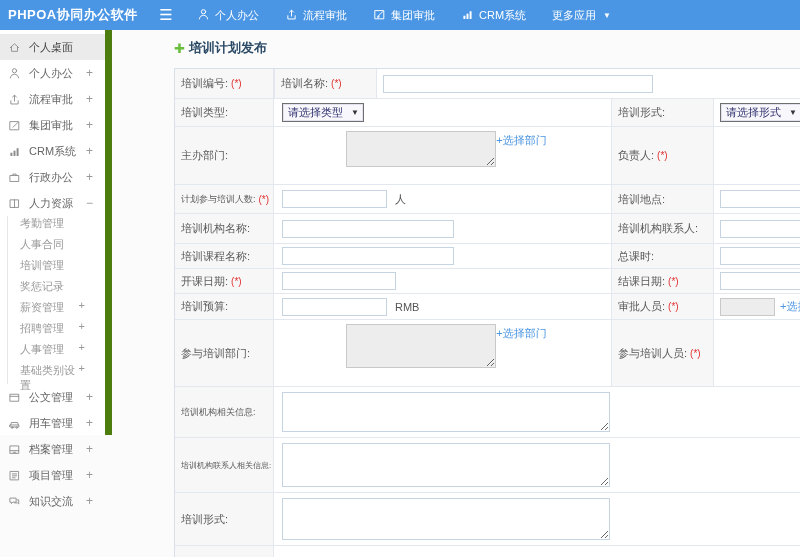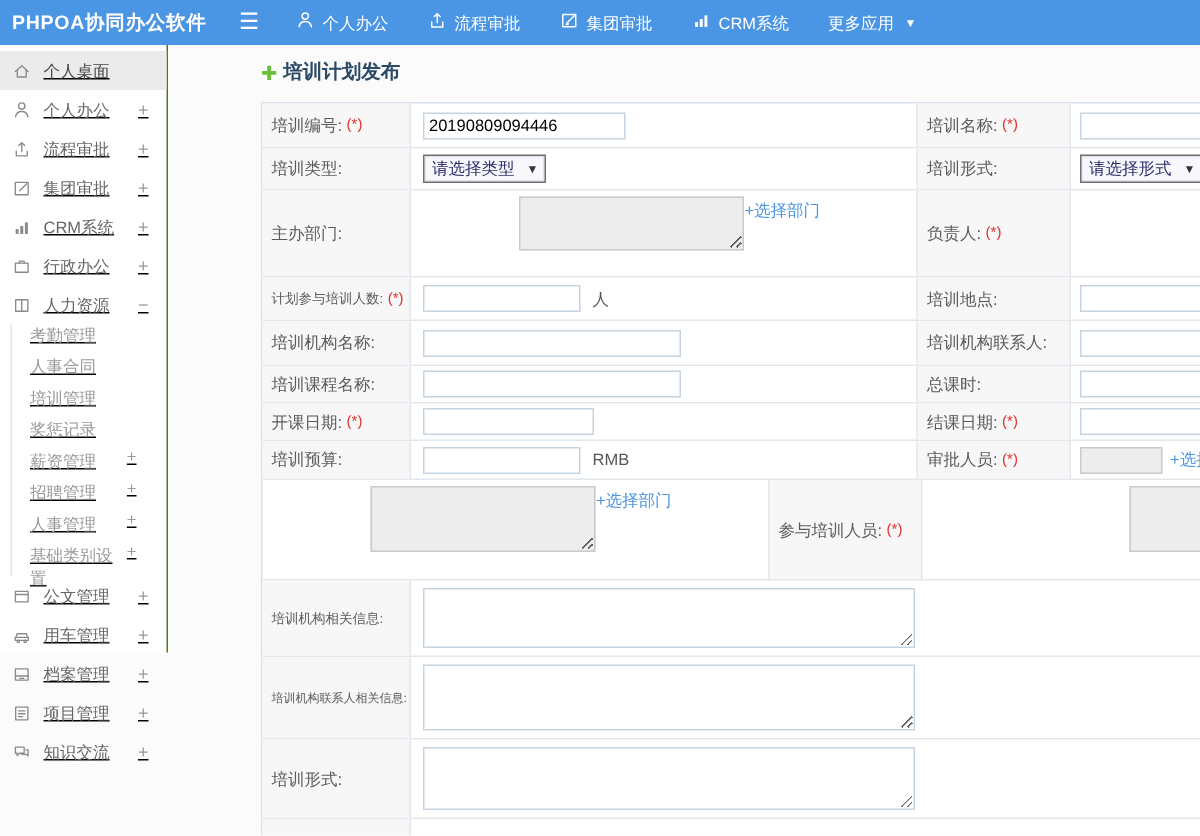--- a/index.html
+++ b/index.html
@@ -14,21 +14,21 @@
   .nav-items{ display:flex; height:100%; }
   .nav-item{ display:flex; align-items:center; gap:5px; padding:0 13px; font-size:11px;
     cursor:pointer; height:100%; }
   .nav-item svg{ width:13px; height:13px; stroke:#fff; fill:none; stroke-width:1.2;
     stroke-linecap:round; stroke-linejoin:round;}
   .nav-item svg .f{ fill:#fff; stroke:none; }
   .caret{ font-size:8px; margin-left:2px; }
 
   
   .sidebar{ position:absolute; left:0; top:30px; width:112px; height:405px;
-    background:#fff; border-right:1px solid #4d7c0f; padding-top:4px;text-decoration:underline; }
+    background:#fff; border-right:7px solid #4d7c0f; padding-top:4px; }
   .sb-item{ display:flex; align-items:center; height:26px; padding:0 12px 0 8px;
     color:#666; font-size:11px; cursor:pointer; }
   .sb-item.active{ background:#ebebeb; color:#444; }
   .sb-ic{ width:13px; height:13px; margin-right:8px; color:#8a8a8a; flex:none;}
   .sb-ic svg{ width:13px; height:13px; stroke:#8a8a8a; fill:none; stroke-width:1.1;
     stroke-linecap:round; stroke-linejoin:round;}
   .sb-ic svg .f{ fill:#8a8a8a; stroke:none;}
   .plus{ margin-left:auto; color:#999; font-size:12px; line-height:1;}
   .sb-sub{ margin-left:7px; border-left:1px solid #e6e6e6; }
   .sb-subitem{ display:flex; align-items:flex-start; height:21px; padding:0 20px 0 12px;
@@ -259,23 +259,20 @@
     <span class="title-txt">培训计划发布</span>
   </div>
 
   <div class="formtbl">
 
     <div class="frow" style="height:30px">
       <div class="lc">
           <span class="lab">培训编号:</span>
           <span class="req">(*)</span>
         </div>
-      <div class="fc">
-          <input class="ipt" style="width: 135px;" value="20190809094446">
-        </div>
       <div class="lc2">
           <span class="lab">培训名称:</span>
           <span class="req">(*)</span>
         </div>
       <div class="fc2">
           <input class="ipt" style="width: 270px;">
         </div>
     </div>
 
     <div class="frow" style="height:28px">
@@ -402,20 +399,24 @@
           <span class="lab">审批人员:</span>
           <span class="req">(*)</span>
         </div>
       <div class="fc2">
           <input class="ipt gray" style="width: 55px;">
           <a class="lnk" style="margin:0 0 0 5px">+选择审批人员</a>
         </div>
     </div>
 
     <div class="frow" style="height:67px">
+      <div class="lc">
+          <span class="lab">参与培训部门:</span>
+          <span class="req"></span>
+        </div>
       <div class="fc stack">
         <textarea class="ta gray" style="width: 150px; height: 44px;"></textarea>
         <a class="lnk">+选择部门</a>
       </div>
       <div class="lc2">
           <span class="lab">参与培训人员:</span>
           <span class="req">(*)</span>
         </div>
       <div class="fc2 stack">
         <textarea class="ta gray" style="width: 76px; height: 44px;"></textarea>

